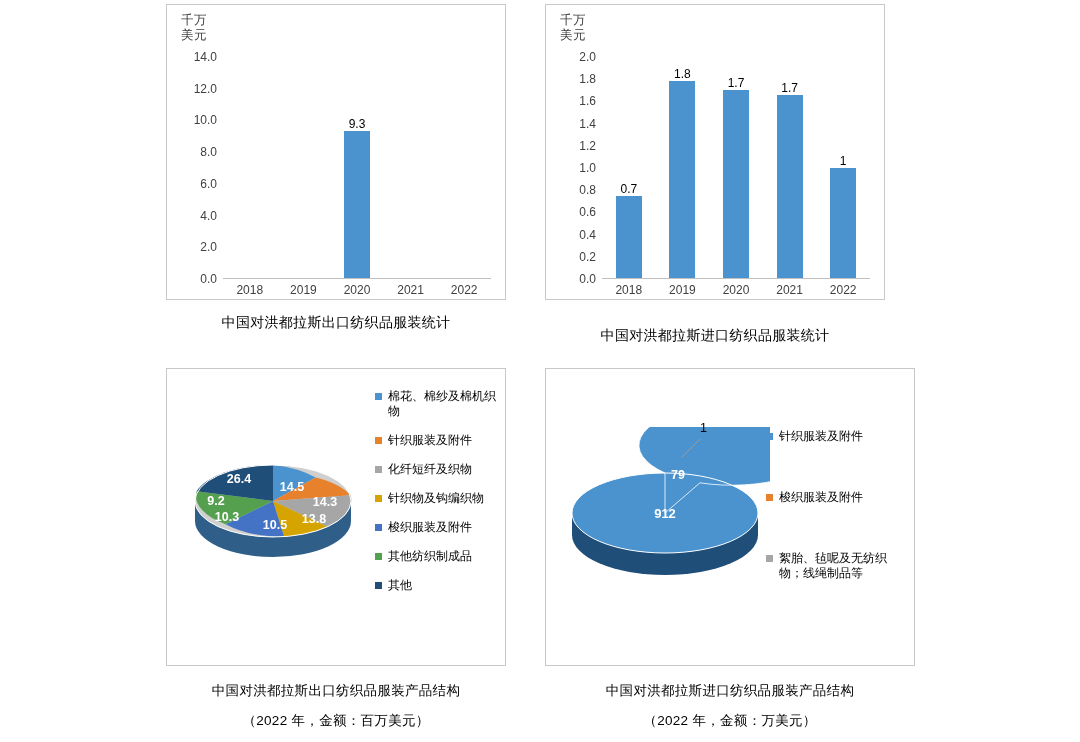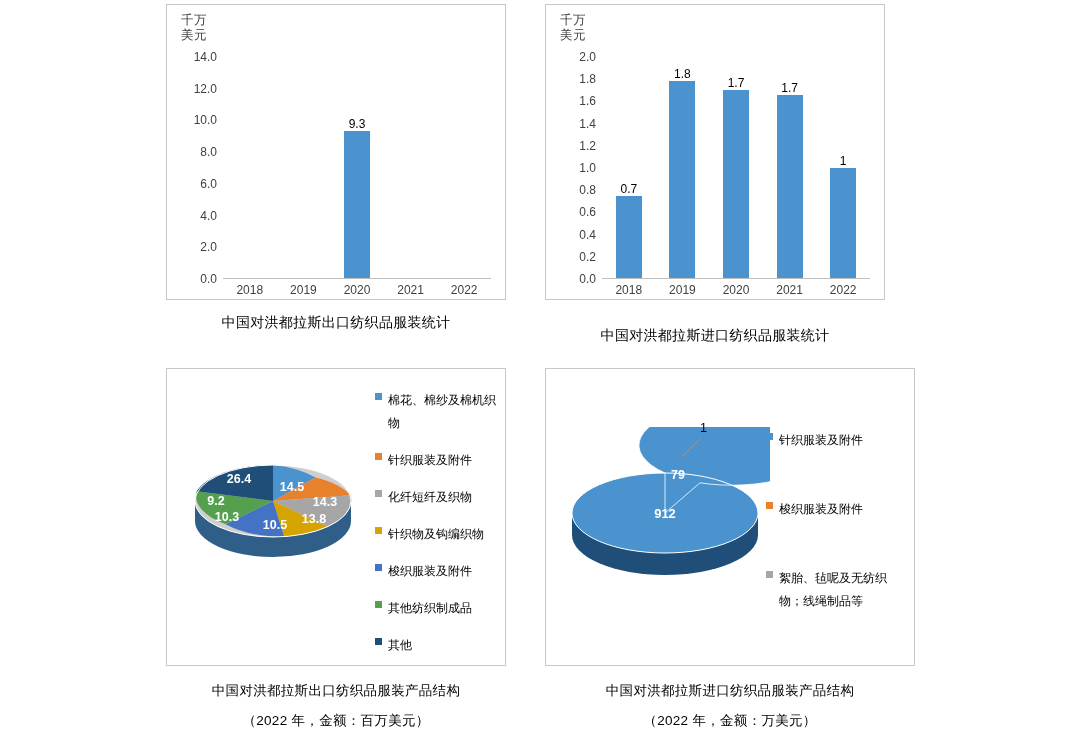--- a/index.html
+++ b/index.html
@@ -75,21 +75,21 @@
     width:340px;
     letter-spacing:.3px;
   }
   
   #panel-pie-export{left:166px;top:368px;width:340px;height:298px;}
   #panel-pie-import{left:545px;top:368px;width:370px;height:298px;}
 
   .legend{
     position:absolute;
     font-size:12px;color:#000;
-    line-height:23px;
+    line-height:15px;
   }
   .legend .lg{
     display:flex;align-items:flex-start;margin-bottom:14px;
   }
   .legend .sw{
     width:7px;height:7px;margin-top:4px;margin-right:6px;flex:0 0 auto;
   }
   .legend .lt{max-width:140px;}
 
   .pie-wrap{position:absolute;}

